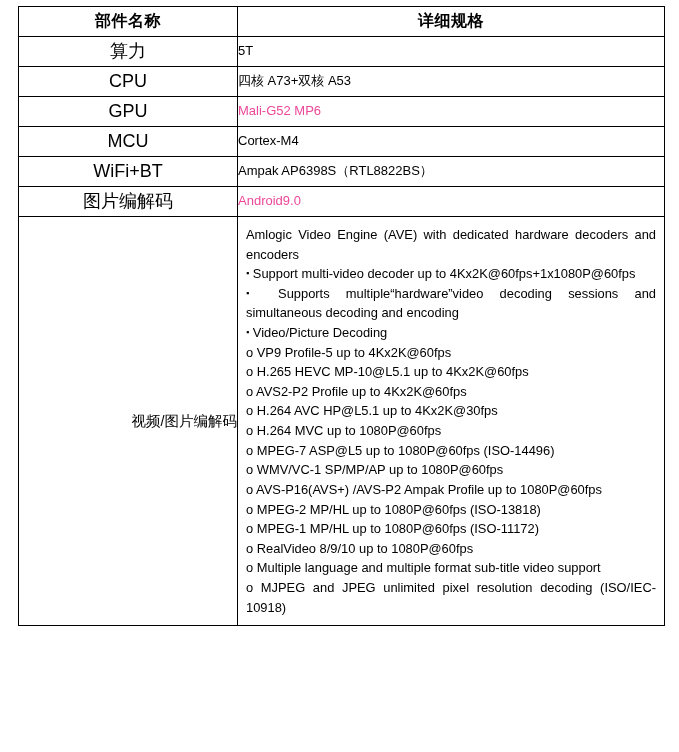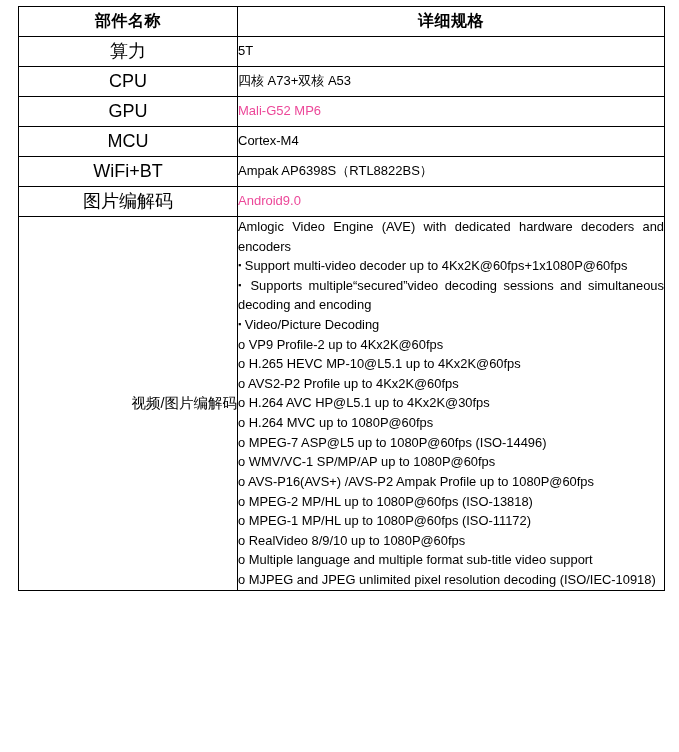--- a/index.html
+++ b/index.html
@@ -69,21 +69,21 @@
   }
   td.cell-value-block {
     vertical-align: top;
     padding: 4px 8px 6px 8px;
     font-size: 12.9px;
   }
   .red-text {
     color: #ec4899;
   }
   .codec-list {
-    margin: 0;
+    margin: 8px;
     padding: 0;
     list-style: none;
   }
   .codec-list li {
     margin: 0;
     padding: 0;
     line-height: 1.52;
     font-size: 12.9px;
     white-space: normal;
   }
@@ -140,23 +140,23 @@
         <td class="cell-name">图片编解码</td>
         <td class="cell-value red-text">Android9.0</td>
       </tr>
 
       <tr>
         <td class="cell-name-top">视频/图片编解码</td>
         <td class="cell-value-block">
           <ul class="codec-list">
             <li class="justified-none">Amlogic Video Engine (AVE) with dedicated hardware decoders and encoders</li>
             <li class="justified-none"><span class="bullet-sq">▪</span>&nbsp;<span>Support multi-video decoder up to 4Kx2K@60fps+1x1080P@60fps</span></li>
-            <li class="justified-none"><span class="bullet-sq">▪</span>&nbsp;<span>Supports multiple“secured”video decoding sessions and simultaneous decoding and encoding</span></li>
+            <li class="justified-none"><span class="bullet-sq">▪</span>&nbsp;<span>Supports multiple“hardware”video decoding sessions and simultaneous decoding and encoding</span></li>
             <li class="justified-none"><span class="bullet-sq">▪</span>&nbsp;<span>Video/Picture Decoding</span></li>
-            <li>o VP9 Profile-2 up to 4Kx2K@60fps</li>
+            <li>o VP9 Profile-5 up to 4Kx2K@60fps</li>
             <li>o H.265 HEVC MP-10@L5.1 up to 4Kx2K@60fps</li>
             <li>o AVS2-P2 Profile up to 4Kx2K@60fps</li>
             <li>o H.264 AVC HP@L5.1 up to 4Kx2K@30fps</li>
             <li>o H.264 MVC up to 1080P@60fps</li>
             <li class="justified-none">o MPEG-7 ASP@L5 up to 1080P@60fps (ISO-14496)</li>
             <li>o WMV/VC-1 SP/MP/AP up to 1080P@60fps</li>
             <li>o AVS-P16(AVS+) /AVS-P2 Ampak Profile up to 1080P@60fps</li>
             <li>o MPEG-2 MP/HL up to 1080P@60fps (ISO-13818)</li>
             <li>o MPEG-1 MP/HL up to 1080P@60fps (ISO-11172)</li>
             <li>o RealVideo 8/9/10 up to 1080P@60fps</li>

